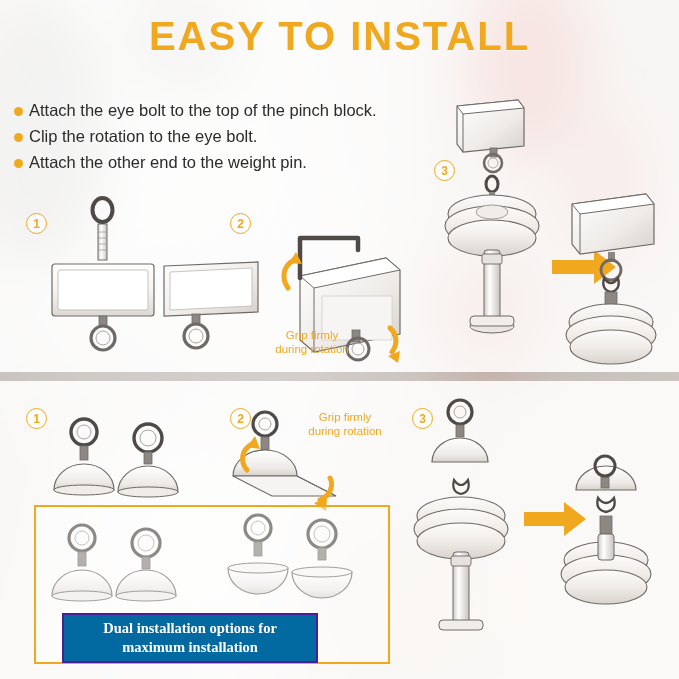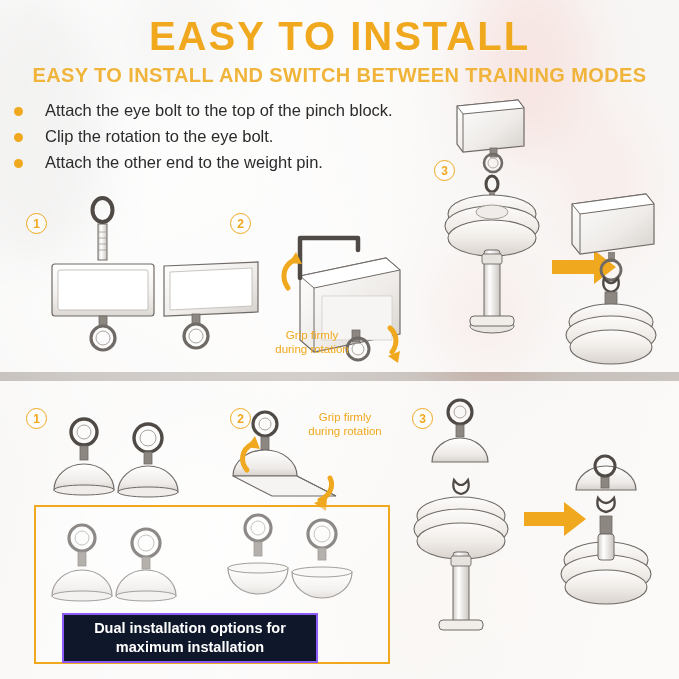--- a/index.html
+++ b/index.html
@@ -90,21 +90,20 @@
   .bullets {
     position: absolute;
     top: 100px;
     left: 14px;
     width: 420px;
   }
   .bullet-row {
     display: flex;
     align-items: flex-start;
     margin-bottom: 5px;
-    gap: 16px;
   }
   .bullet-dot {
     width: 9px; height: 9px;
     border-radius: 50%;
     background: #f0a81e;
     margin-top: 7px;
     margin-right: 6px;
     flex: 0 0 auto;
   }
   .bullet-text {
@@ -136,30 +135,31 @@
     color: #f0a81e;
     line-height: 14px;
     text-align: center;
   }
   .note-box {
     position: absolute;
     left: 62px;
     top: 613px;
     width: 252px;
     height: 46px;
-    border: 2px solid #8b5cf6;
-    background: #0f172a;
+    border: 2px solid #4c1d95;
+    background: #0369a1;
     color: #ffffff;
     font-size: 14.5px;
     font-weight: bold;
     line-height: 19px;
     display: flex;
     align-items: center;
     justify-content: center;
     text-align: center;
+    font-family: Liberation Serif, serif;
   }
   .highlight-box {
     position: absolute;
     left: 34px;
     top: 505px;
     width: 352px;
     height: 155px;
     border: 2px solid #f0a81e;
     background: rgba(255,255,255,0.35);
   }
@@ -183,21 +183,20 @@
   <div class="bg-blob blob-red2"></div>
   <div class="bg-blob blob-red3"></div>
   <div class="bg-blob blob-warm"></div>
   <div class="bg-blob blob-white"></div>
 
   <div class="panel panel-top"></div>
   <div class="divider"></div>
   <div class="panel panel-bottom"></div>
 
   <div class="title">EASY TO INSTALL</div>
-  <div class="subtitle">EASY TO INSTALL AND SWITCH BETWEEN TRAINING MODES</div>
 
   <div class="bullets">
     <div class="bullet-row">
       <div class="bullet-dot"></div>
       <div class="bullet-text">Attach the eye bolt to the top of the pinch block.</div>
     </div>
     <div class="bullet-row">
       <div class="bullet-dot"></div>
       <div class="bullet-text">Clip the rotation to the eye bolt.</div>
     </div>

